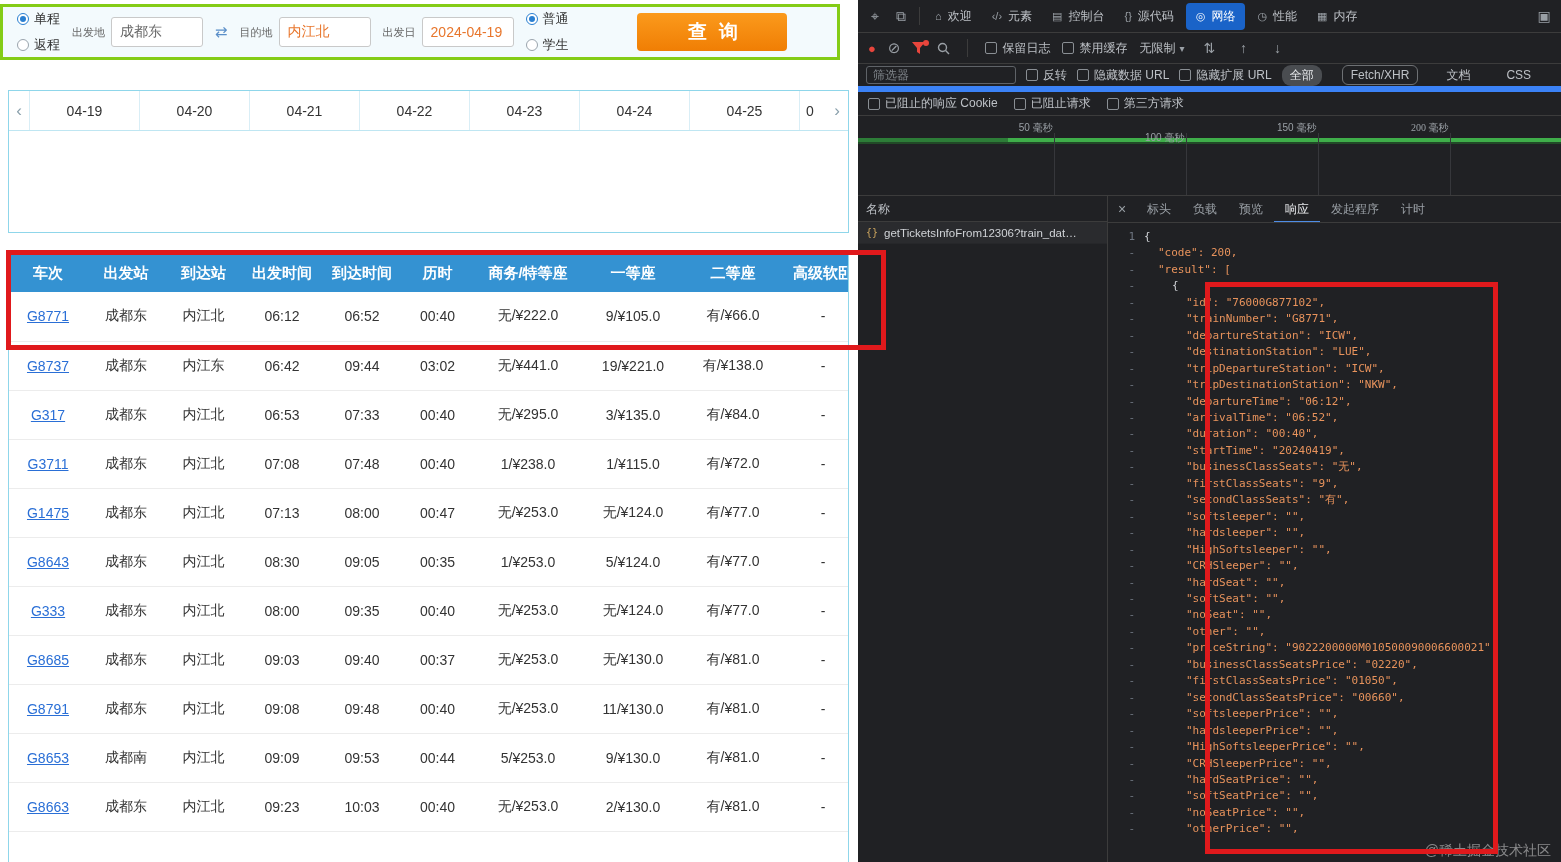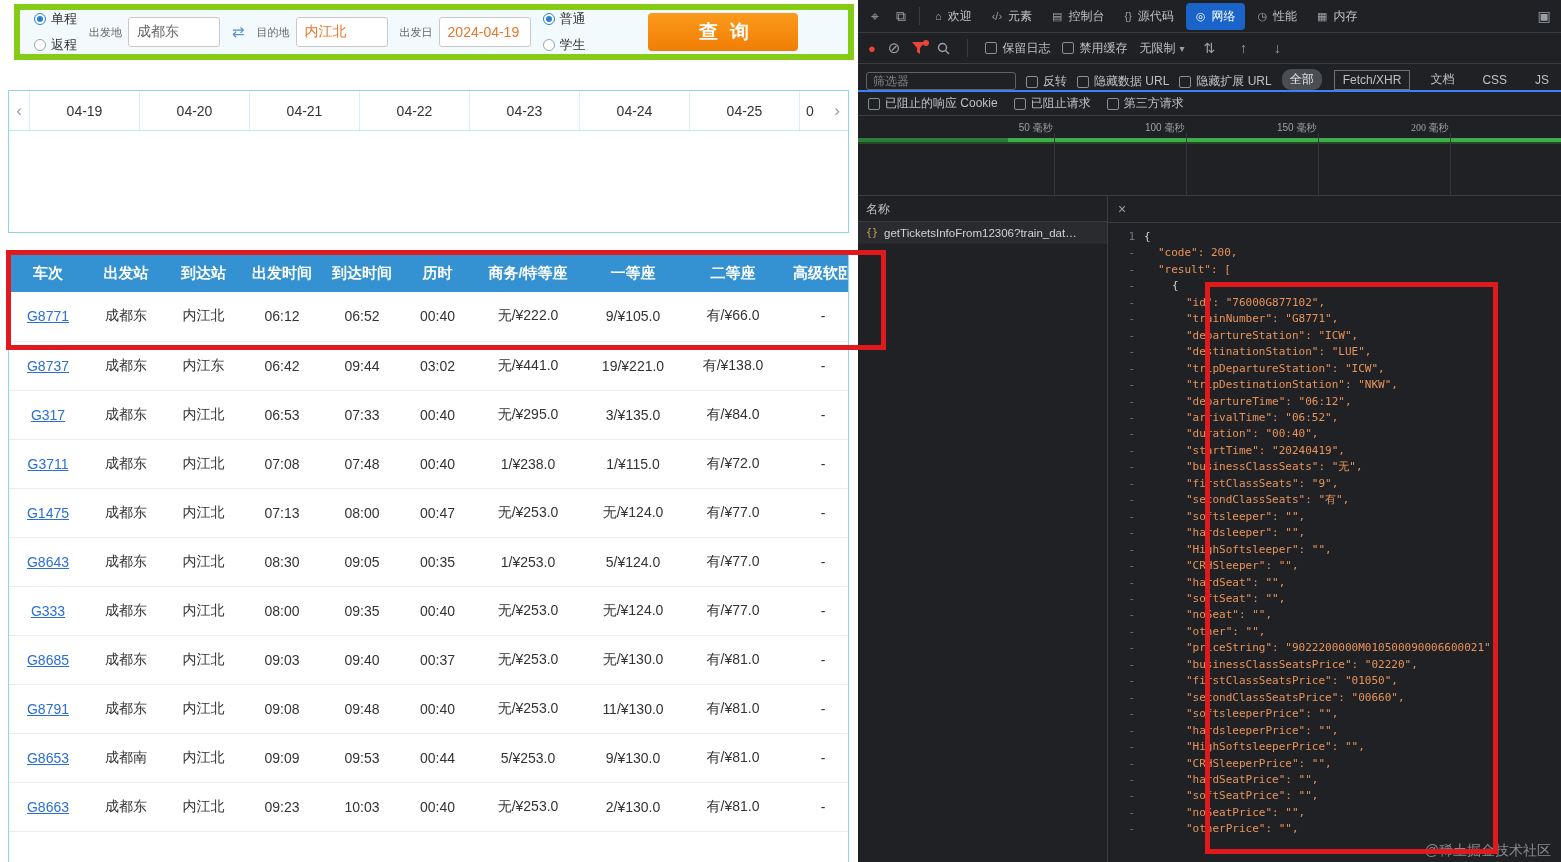--- a/index.html
+++ b/index.html
@@ -2,21 +2,21 @@
 <html><head>
 <meta charset="utf-8">
 <style>
   *{box-sizing:border-box;margin:0;padding:0}
   html,body{background:#111}
   body{font-family:"Liberation Sans",sans-serif}
   #root{position:relative;width:1561px;height:862px;background:#fff;overflow:hidden}
 
   
   #booking{position:absolute;left:0;top:0;width:858px;height:862px;background:#fff}
-  .form-box{position:absolute;left:14px;top:4px;width:840px;height:56px;border:6px solid #84cc16;background:#f3fafd;display:flex;align-items:center;padding:0 14px;gap:12px}
+  .form-box{position:absolute;left:0;top:4px;width:840px;height:56px;border:3px solid #84cc16;background:#f3fafd;display:flex;align-items:center;padding:0 14px;gap:12px}
   .radio-group{display:flex;flex-direction:column;gap:8px}
   .radio{display:flex;align-items:center;gap:5px;font-size:13px;color:#333;cursor:default}
   .radio .dot{width:12px;height:12px;border-radius:50%;border:1px solid #9aa4ad;background:#fff;position:relative;flex:0 0 12px}
   .radio.sel .dot{border-color:#2a7fd1}
   .radio.sel .dot::after{content:"";position:absolute;inset:2px;border-radius:50%;background:#2a7fd1}
   .fld{display:flex;align-items:center;gap:6px}
   .fld label{font-size:11px;color:#666;white-space:nowrap}
   .fld input{width:92px;height:30px;border:1px solid #c9c9c9;border-radius:3px;background:#fff;font-size:14px;color:#666;padding:0 8px;font-family:"Liberation Sans",sans-serif}
   .fld input.orange{color:#e8762c}
   .swap{color:#5b8fc9;font-size:15px}
@@ -48,27 +48,27 @@
   .rec{color:#e8453c;font-size:13px;cursor:pointer}
   .clear{color:#9aa0a6;font-size:15px;cursor:pointer}
   .funnel{position:relative;display:inline-flex;cursor:pointer}
   .funnel .badge{position:absolute;right:-4px;top:-2px;width:6px;height:6px;border-radius:50%;background:#e8453c}
   .cb{display:flex;align-items:center;gap:5px;white-space:nowrap;cursor:pointer}
   .box{width:12px;height:12px;border:1px solid #8a8f94;border-radius:2px;background:transparent;flex:0 0 12px}
   .ddl{display:flex;align-items:center;gap:4px;white-space:nowrap;cursor:pointer}
   .caret{font-size:10px;color:#9aa0a6}
   .tb-right{display:flex;gap:8px;align-items:center}
 
-  .dt-filterbar{display:flex;align-items:flex-end;height:28px;border-bottom:2px solid #3b82f6;padding:0 8px;gap:10px;overflow:hidden}
+  .dt-filterbar{display:flex;align-items:center;height:28px;border-bottom:6px solid #3b82f6;padding:0 8px;gap:10px;overflow:hidden}
   .filter-input{width:150px;height:18px;background:#202124;border:1px solid #5f6368;border-radius:3px;color:#e8eaed;font-size:12px;padding:0 6px;font-family:"Liberation Sans",sans-serif;flex:0 0 150px}
   .filter-input::placeholder{color:#80868b}
-  .chips{display:flex;align-items:center;gap:12px;overflow:hidden}
+  .chips{display:flex;align-items:center;gap:20px;overflow:hidden}
   .chip{padding:2px 8px;border-radius:9px;color:#bdc1c6;white-space:nowrap;cursor:pointer}
   .chip.sel{background:#4a4d51;color:#e8eaed}
-  .chip.boxed{border:1px solid #6e7174;border-radius:0}
+  .chip.boxed{border:1px solid #6e7174;border-radius:6px}
 
   .dt-blockedbar{display:flex;align-items:center;height:24px;border-bottom:1px solid #3c3c3c;padding:0 10px;gap:16px;overflow:hidden}
 
   .dt-timeline{position:relative;height:80px;border-bottom:1px solid #3c3c3c;background:#202124;overflow:hidden}
   .tl-label{position:absolute;top:5px;font-size:10px;color:#9aa0a6;transform:translateX(-104%);white-space:nowrap}
   .tl-grid{position:absolute;top:17px;bottom:0;width:1px;background:#36373b}
   .tl-green{position:absolute;left:0;right:0;top:22px;height:4px;background:linear-gradient(to right,#2d7d38 0 150px,#3fae4a 150px 100%);box-shadow:0 2px 0 rgba(34,92,42,.7)}
 
   .dt-main{position:absolute;top:196px;left:0;right:0;bottom:0;display:flex}
   .req-col{width:250px;flex:0 0 250px;border-right:1px solid #3c3c3c;display:flex;flex-direction:column;overflow:hidden}
@@ -434,40 +434,48 @@
           <span class="box"></span>
           <span>第三方请求</span>
         </span>
       </div>
 
     <div class="dt-timeline" id="timeline">
       <div class="tl-green"></div>
     <div class="tl-grid" style="left: 196px;"></div>
         <span class="tl-label" style="left: 196px;">50 毫秒</span>
         <div class="tl-grid" style="left: 328px;"></div>
-        <span class="tl-label" style="left: 328px;">100 毫秒</span>
+        <span class="tl-label" style="left: 328px; margin-top: 10px;">100 毫秒</span>
         <div class="tl-grid" style="left: 460px;"></div>
         <span class="tl-label" style="left: 460px;">150 毫秒</span>
         <div class="tl-grid" style="left: 592px;"></div>
         <span class="tl-label" style="left: 592px; font-family: Liberation Serif, serif;">200 毫秒</span>
       </div>
 
     <div class="dt-main">
       <div class="req-col">
         <div class="req-header">名称</div>
         <div id="req-rows">
             <div class="req-row">
               <span class="ricon">{}</span>
               <span>getTicketsInfoFrom12306?train_dat…</span>
             </div>
           </div>
       </div>
       <div class="detail">
         <div class="detail-tabs">
           <span class="dclose">×</span>
+          <span id="detail-tabs" style="display:flex">
+              <span class="dtab2">标头</span>
+              <span class="dtab2">负载</span>
+              <span class="dtab2">预览</span>
+              <span class="dtab2 active">响应</span>
+              <span class="dtab2">发起程序</span>
+              <span class="dtab2">计时</span>
+            </span>
         </div>
         <div class="resp" id="resp-lines">
             <div class="rline">
               <span class="rgut">1</span>
               <span class="rcode punct" style="padding-left: 0px;">{</span>
             </div>
             <div class="rline">
               <span class="rgut">-</span>
               <span class="rcode" style="padding-left: 14px;">"code": 200,</span>
             </div>

